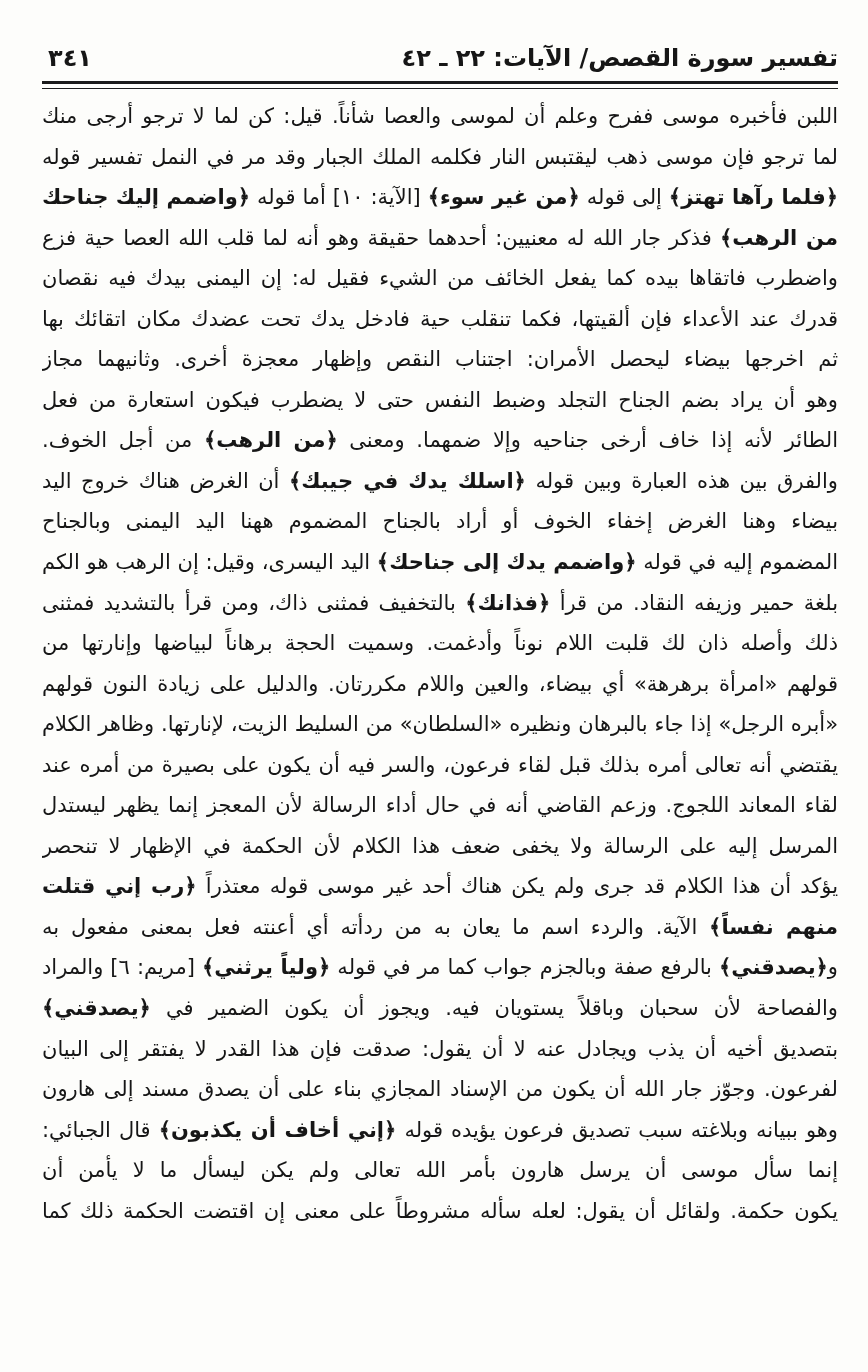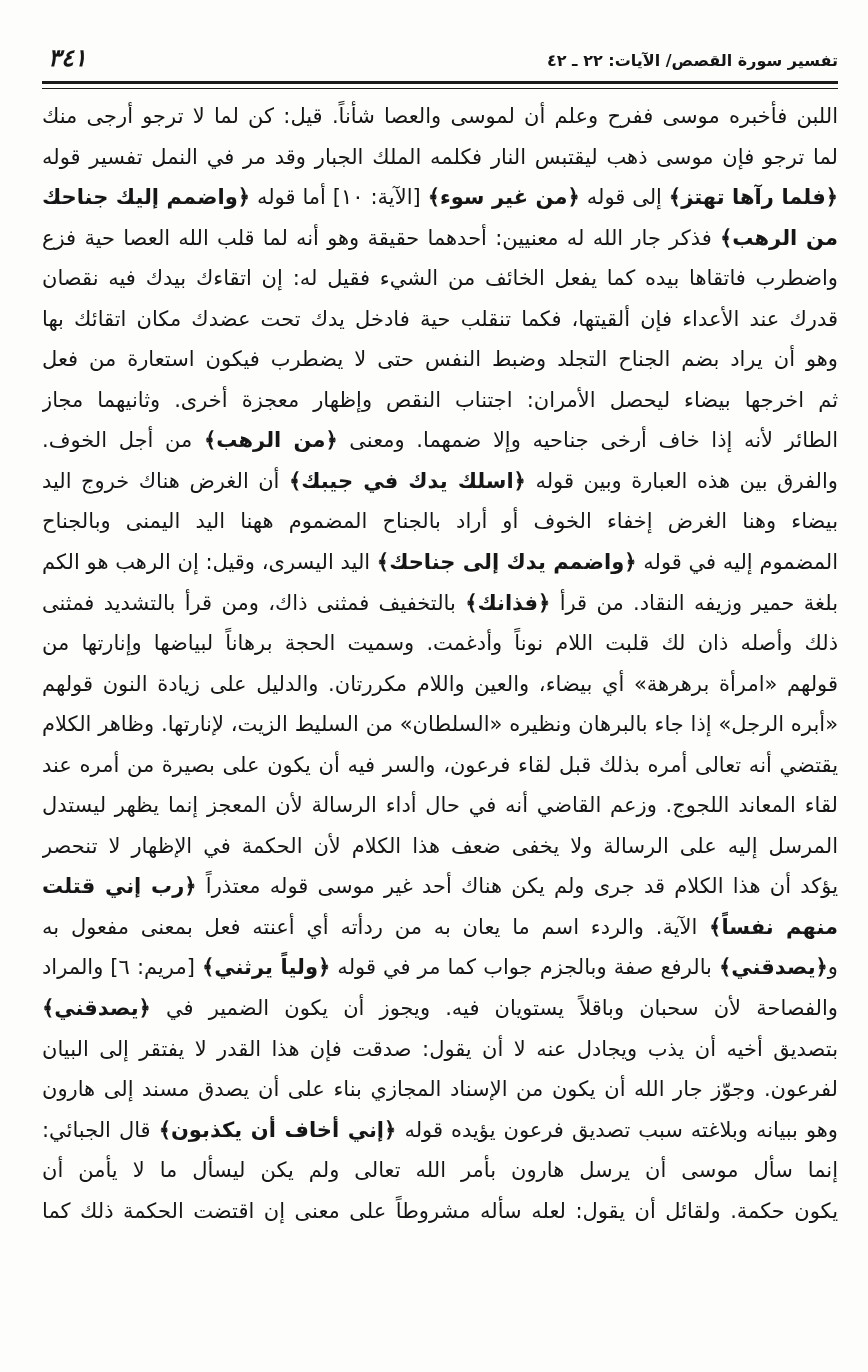--- a/index.html
+++ b/index.html
@@ -21,27 +21,26 @@
     overflow: hidden;
   }
   .header {
     display: flex;
     justify-content: space-between;
     align-items: baseline;
     margin-top: 44px;
     font-weight: 700;
   }
   .header-title {
-    font-size: 16px;
+    font-size: 24px;
     letter-spacing: 0;
   }
   .page-number {
     font-size: 24px;
     margin-left: 6px;
-    font-style: italic;
   }
   .rule {
     margin-top: 9px;
     height: 4px;
     border-top: 3px solid #1b1b1b;
     border-bottom: 1.5px solid #1b1b1b;
   }
   .body-text {
     margin-top: 7px;
     font-size: 21px;
@@ -68,24 +67,24 @@
   <header class="header">
     <div class="header-title">تفسير سورة القصص/ الآيات: ٢٢ ـ ٤٢</div>
     <div class="page-number">٣٤١</div>
   </header>
   <div class="rule"></div>
   <main class="body-text" id="body-text">
       <div class="line"><span>اللبن فأخبره موسى ففرح وعلم أن لموسى والعصا شأناً. قيل: كن لما لا ترجو أرجى منك</span></div>
       <div class="line"><span>لما ترجو فإن موسى ذهب ليقتبس النار فكلمه الملك الجبار وقد مر في النمل تفسير قوله</span></div>
       <div class="line"><span class="quran">﴿فلما رآها تهتز﴾</span><span> إلى قوله </span><span class="quran">﴿من غير سوء﴾</span><span> [الآية: ١٠] أما قوله </span><span class="quran">﴿واضمم إليك جناحك</span></div>
       <div class="line"><span class="quran">من الرهب﴾</span><span> فذكر جار الله له معنيين: أحدهما حقيقة وهو أنه لما قلب الله العصا حية فزع</span></div>
-      <div class="line"><span>واضطرب فاتقاها بيده كما يفعل الخائف من الشيء فقيل له: إن اتقاءك بيدك فيه نقصان</span></div>
+      <div class="line"><span>واضطرب فاتقاها بيده كما يفعل الخائف من الشيء فقيل له: إن اليمنى بيدك فيه نقصان</span></div>
       <div class="line"><span>قدرك عند الأعداء فإن ألقيتها، فكما تنقلب حية فادخل يدك تحت عضدك مكان اتقائك بها</span></div>
+      <div class="line"><span>ثم اخرجها بيضاء ليحصل الأمران: اجتناب النقص وإظهار معجزة أخرى. وثانيهما مجاز</span></div>
       <div class="line"><span>وهو أن يراد بضم الجناح التجلد وضبط النفس حتى لا يضطرب فيكون استعارة من فعل</span></div>
-      <div class="line"><span>ثم اخرجها بيضاء ليحصل الأمران: اجتناب النقص وإظهار معجزة أخرى. وثانيهما مجاز</span></div>
       <div class="line"><span>الطائر لأنه إذا خاف أرخى جناحيه وإلا ضمهما. ومعنى </span><span class="quran">﴿من الرهب﴾</span><span> من أجل الخوف.</span></div>
       <div class="line"><span>والفرق بين هذه العبارة وبين قوله </span><span class="quran">﴿اسلك يدك في جيبك﴾</span><span> أن الغرض هناك خروج اليد</span></div>
       <div class="line"><span>بيضاء وهنا الغرض إخفاء الخوف أو أراد بالجناح المضموم ههنا اليد اليمنى وبالجناح</span></div>
       <div class="line"><span>المضموم إليه في قوله </span><span class="quran">﴿واضمم يدك إلى جناحك﴾</span><span> اليد اليسرى، وقيل: إن الرهب هو الكم</span></div>
       <div class="line"><span>بلغة حمير وزيفه النقاد. من قرأ </span><span class="quran">﴿فذانك﴾</span><span> بالتخفيف فمثنى ذاك، ومن قرأ بالتشديد فمثنى</span></div>
       <div class="line"><span>ذلك وأصله ذان لك قلبت اللام نوناً وأدغمت. وسميت الحجة برهاناً لبياضها وإنارتها من</span></div>
       <div class="line"><span>قولهم «امرأة برهرهة» أي بيضاء، والعين واللام مكررتان. والدليل على زيادة النون قولهم</span></div>
       <div class="line"><span>«أبره الرجل» إذا جاء بالبرهان ونظيره «السلطان» من السليط الزيت، لإنارتها. وظاهر الكلام</span></div>
       <div class="line"><span>يقتضي أنه تعالى أمره بذلك قبل لقاء فرعون، والسر فيه أن يكون على بصيرة من أمره عند</span></div>
       <div class="line"><span>لقاء المعاند اللجوج. وزعم القاضي أنه في حال أداء الرسالة لأن المعجز إنما يظهر ليستدل</span></div>

